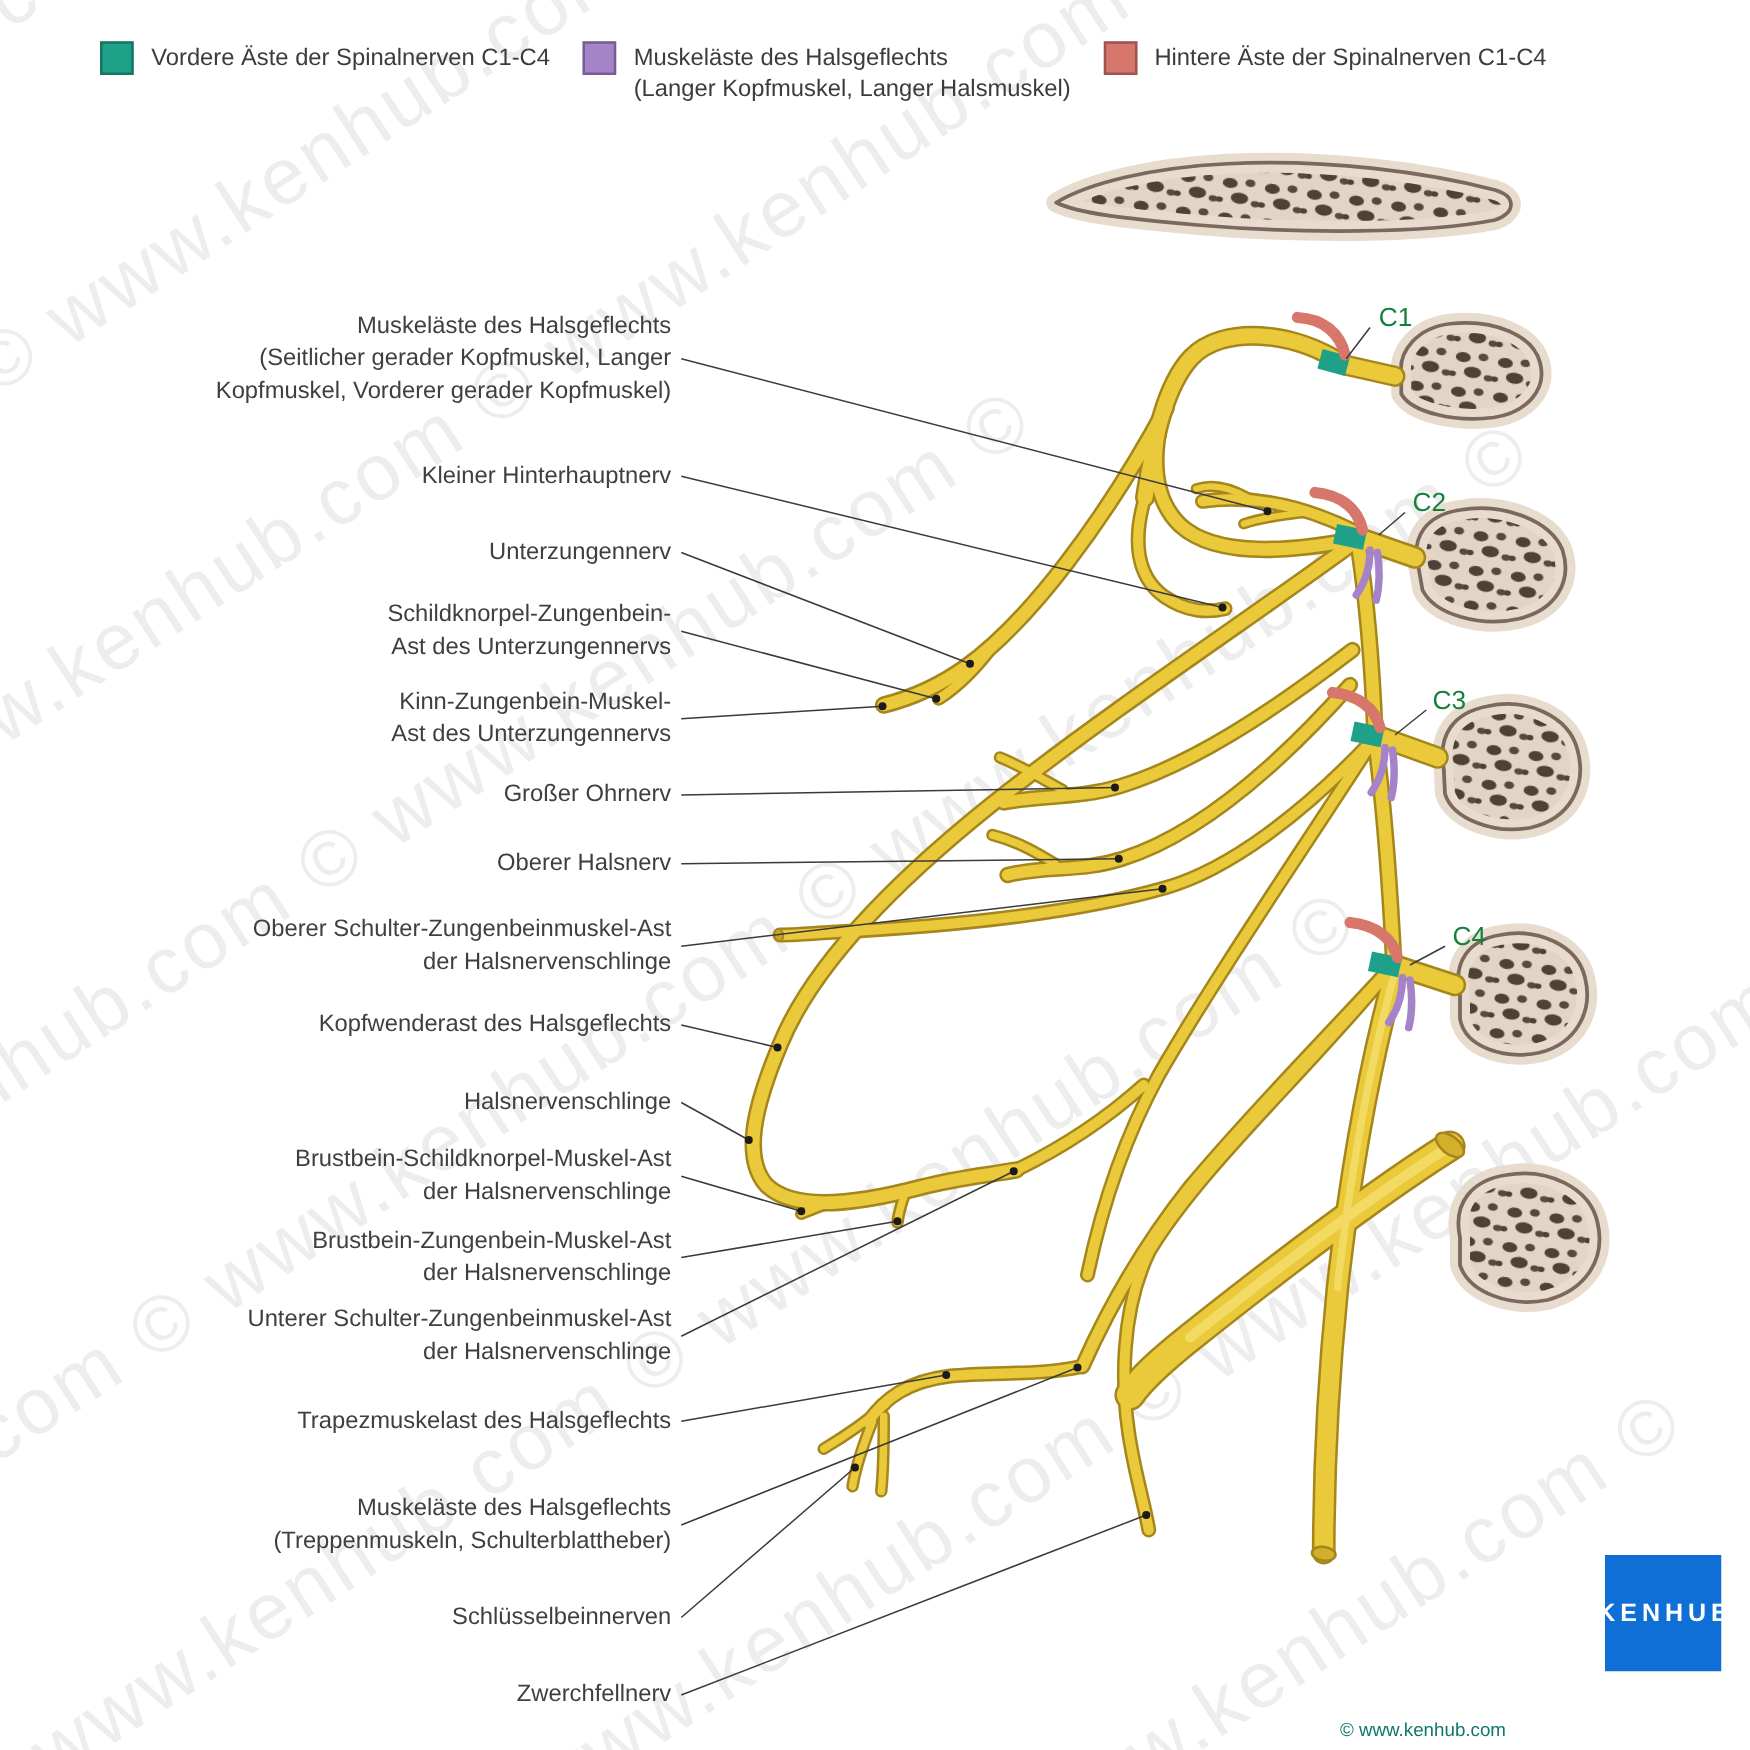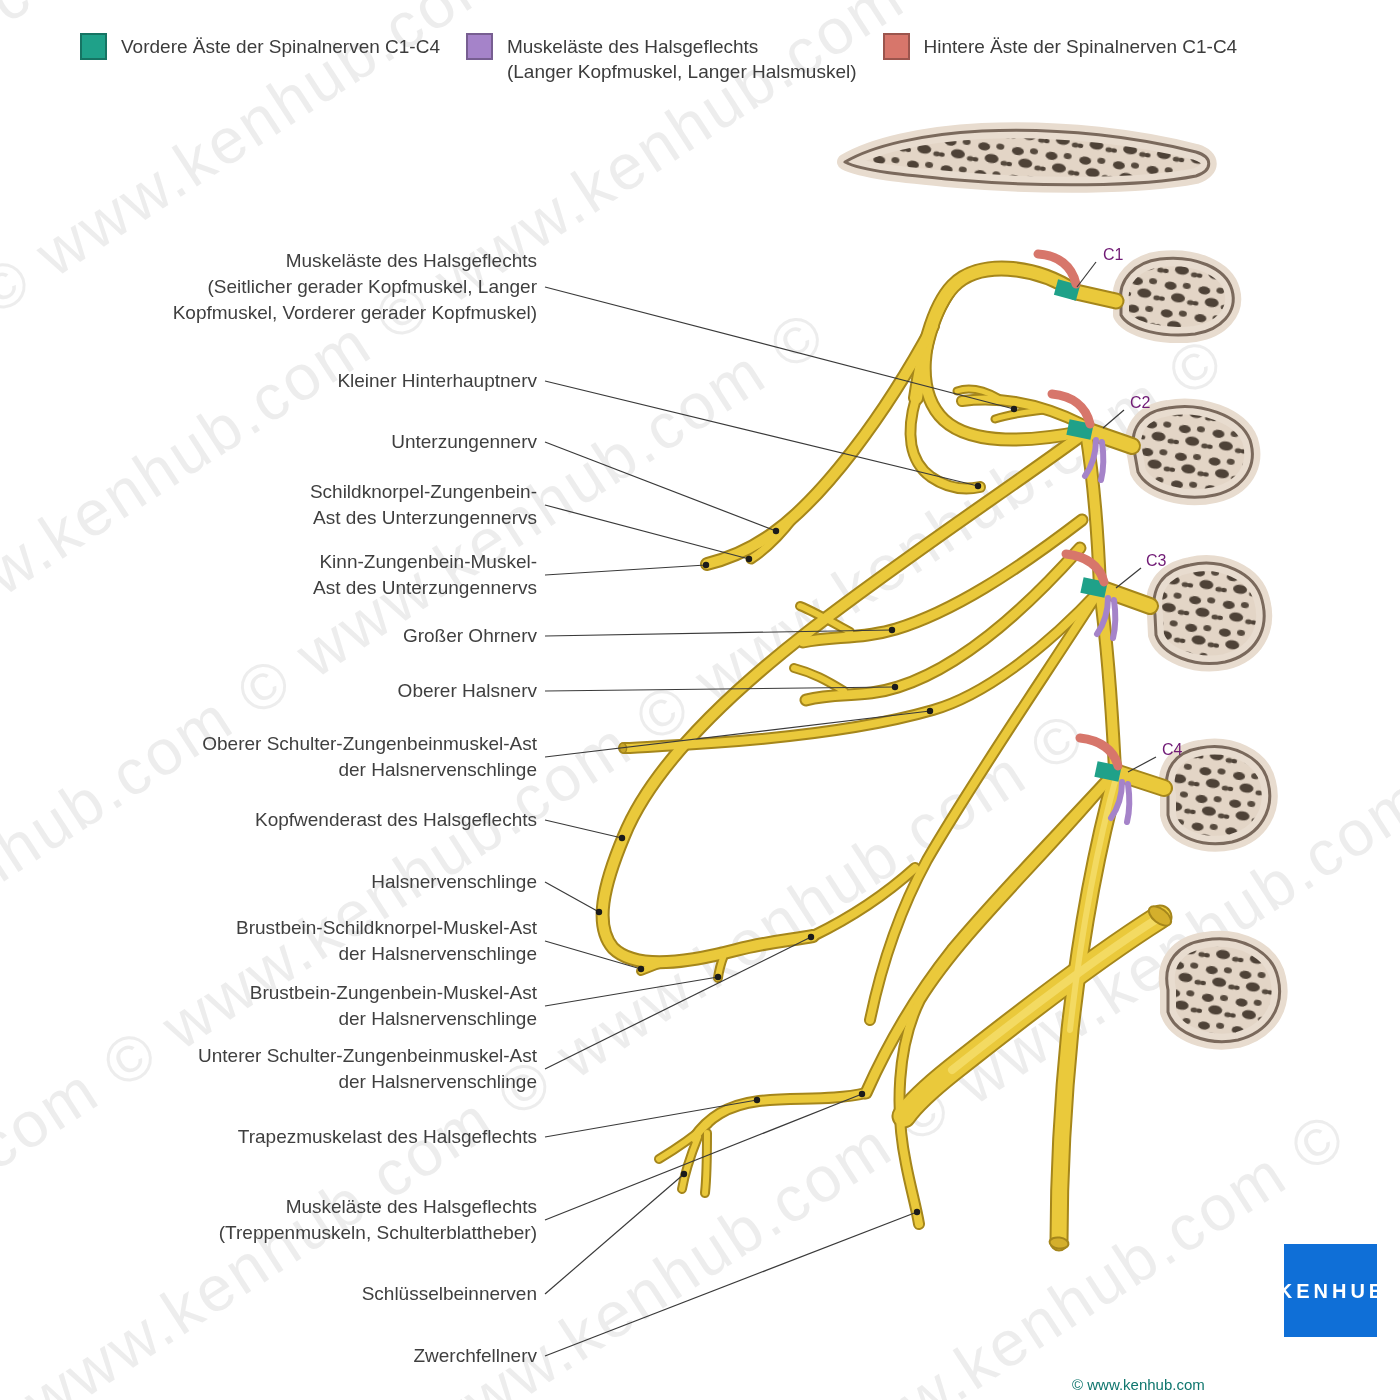--- a/index.html
+++ b/index.html
@@ -16,21 +16,21 @@
   svg.artwork { position:absolute; left:0; top:0; width:1400px; height:1400px; z-index:1; }
 
   .legend { position:absolute; left:80px; top:33px; display:flex; flex-direction:row;
     gap:26px; z-index:2; }
   .legend-row { display:flex; align-items:flex-start; gap:14px; }
   .legend-swatch { width:27px; height:27px; flex:none; border:2px solid rgba(0,0,0,0.28); }
   .legend-label { font-size:19px; line-height:25px; color:#3C3C3C; white-space:pre-line; padding-top:1px; }
 
   .label { position:absolute; right:863px; transform:translateY(-50%); text-align:right;
     font-size:19px; line-height:26px; color:#3F3F3F; white-space:pre-line; z-index:2; }
-  .vlabel { position:absolute; transform:translateY(-50%); font-size:16px; color:#701a75; z-index:2; }
+  .vlabel { position:absolute; transform:translateY(-50%); font-size:21px; color:#15803d; z-index:2; }
 
   .logo { position:absolute; left:1244px; top:1244px; width:93px; height:93px; z-index:2;
     display:flex; align-items:center; justify-content:center;
     color:#fff; font-weight:bold; font-size:20px; line-height:26px; letter-spacing:4px;
     padding-left:4px;margin-left:40px; }
   .copyright { position:absolute; left:1072px; top:1376px; font-size:15px; color:#0f766e; z-index:2; }
 
   
   .nerve-dark use { fill:none; stroke:#A5861B; stroke-linecap:round; stroke-linejoin:round; }
   .nerve-light use { fill:none; stroke:#EAC93B; stroke-linecap:round; stroke-linejoin:round; }

